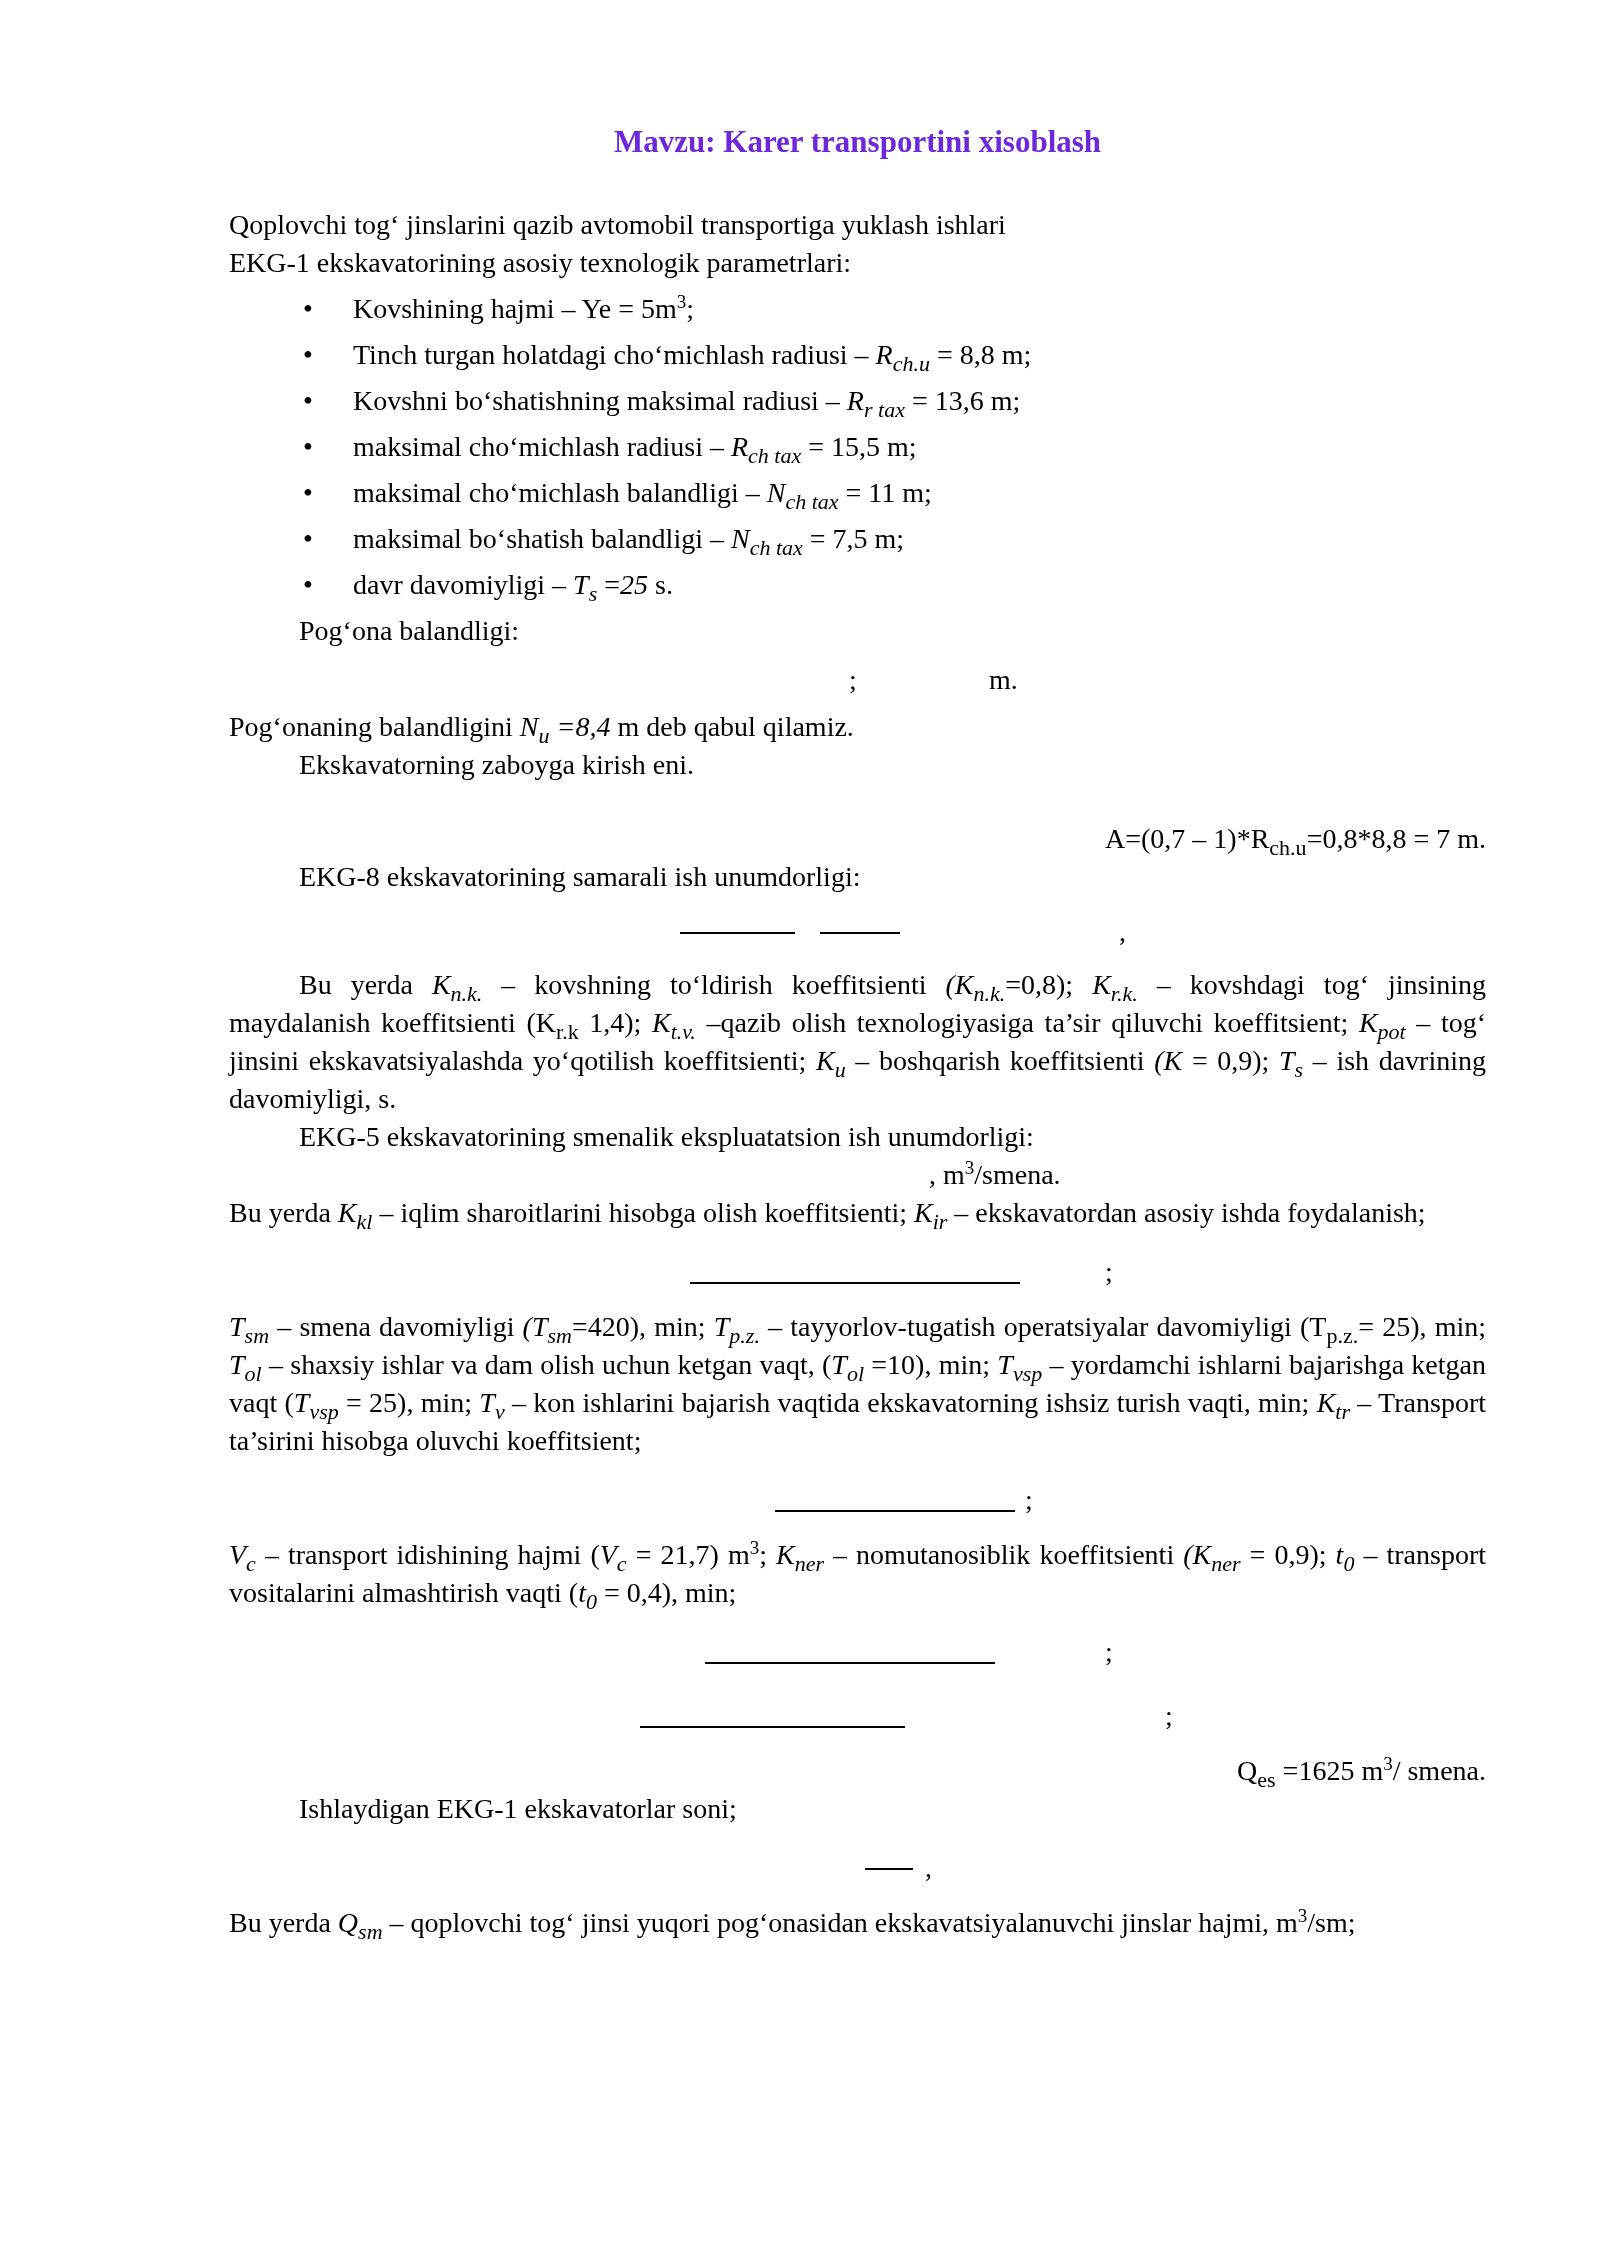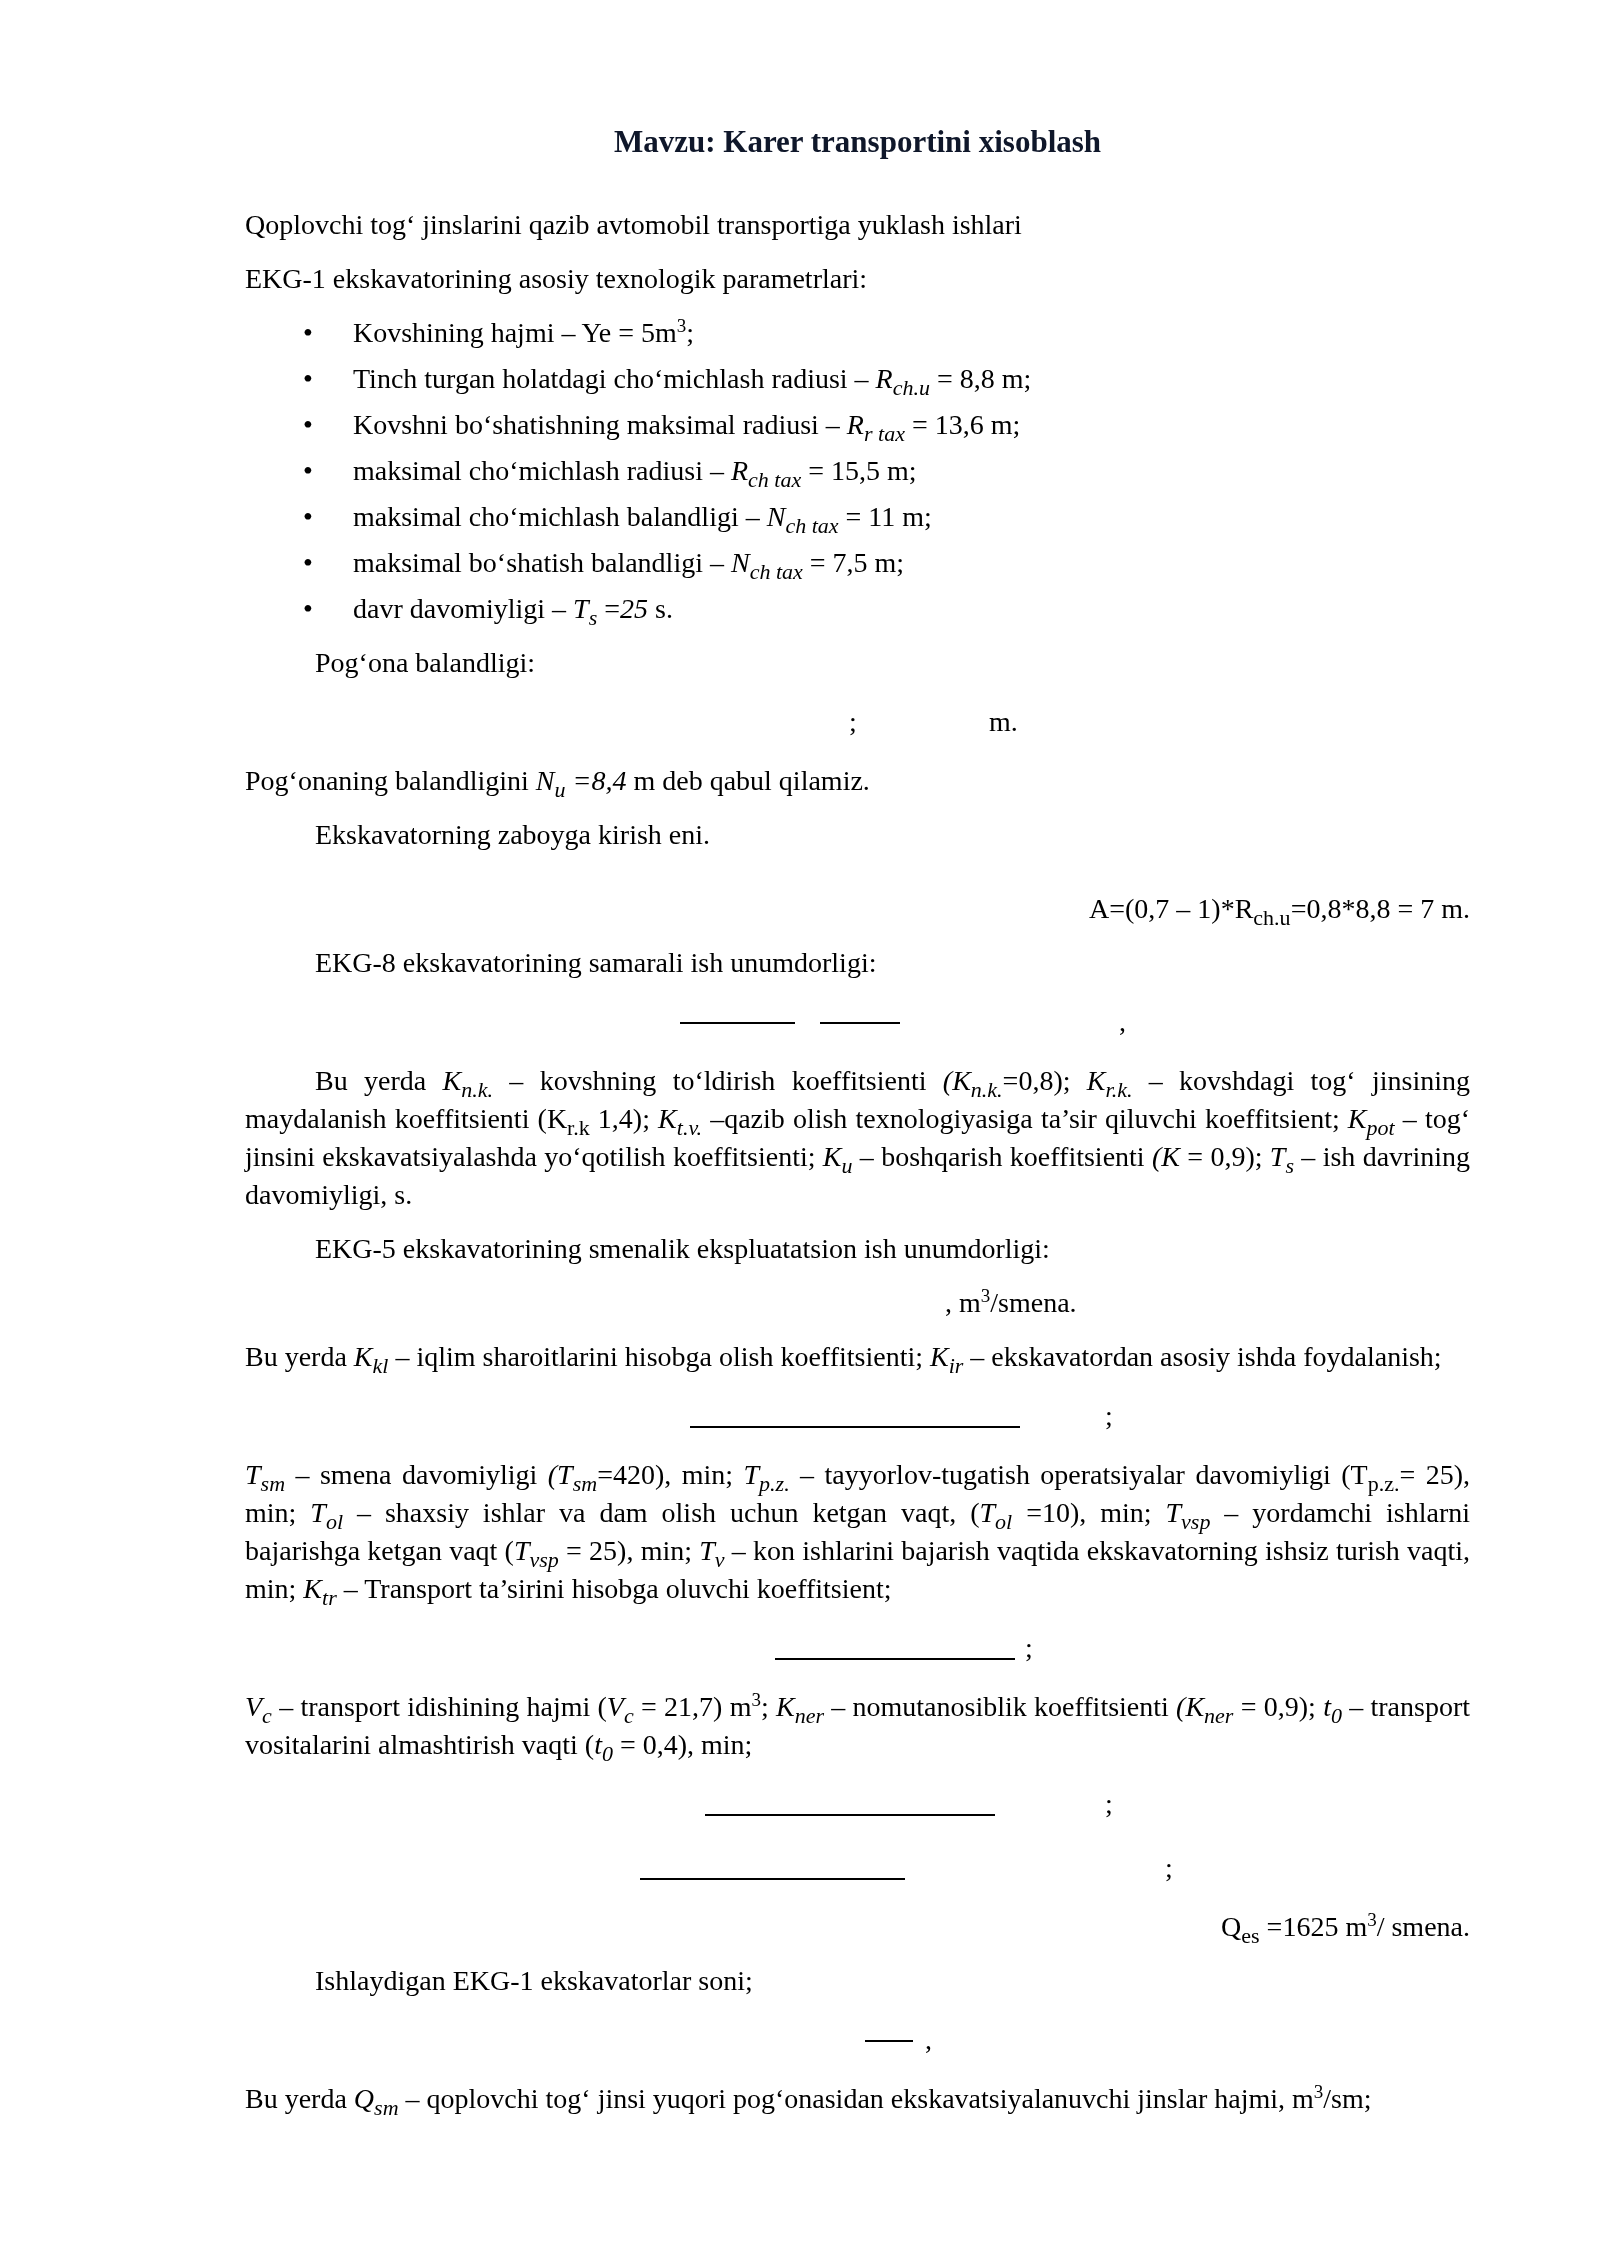--- a/index.html
+++ b/index.html
@@ -17,21 +17,21 @@
     font-size: 28px;
     line-height: 38px;
   }
   .title {
     margin: 0 0 44px 0;
     text-align: center;
     font-size: 31px;
     font-weight: bold;
     line-height: 40px;
   }
-  .para { margin: 16px; }
+  .para { margin: 0; }
   .just { text-align: justify; }
   .ind  { text-indent: 70px; }
   ul.bullets { margin: 0; padding: 0 0 0 66px; list-style: none; }
   ul.bullets li { margin: 8px; }
   ul.bullets li::before {
     content: "\2022";
     display: inline-block;
     width: 50px;
   }
   
@@ -46,21 +46,21 @@
   .center { text-align: right; }
   .gap-top { margin-top: 36px; }
   sub { font-size: 22px; line-height: 0; }
   sup { font-size: 19px; line-height: 0; }
 </style>
 </head>
 <body>
 
 <div class="page">
 
-  <h1 class="title" style="color: #0f172a;">Mavzu: Karer transportini xisoblash</h1>
+  <h1 class="title" style="color: #6d28d9;">Mavzu: Karer transportini xisoblash</h1>
 
   <p class="para">Qoplovchi tog‘ jinslarini qazib avtomobil transportiga yuklash ishlari</p>
   <p class="para">EKG-1 ekskavatorining asosiy texnologik parametrlari:</p>
 
   <ul class="bullets">
     <li><span>Kovshining hajmi – Ye = 5m<sup>3</sup>;</span></li>
     <li><span>Tinch turgan holatdagi cho‘michlash radiusi – <i>R<sub>ch.u</sub></i> = 8,8 m;</span></li>
     <li><span>Kovshni bo‘shatishning maksimal radiusi – <i>R<sub>r tax</sub></i> = 13,6 m;</span></li>
     <li><span>maksimal cho‘michlash radiusi – <i>R<sub>ch tax</sub></i> = 15,5 m;</span></li>
     <li><span>maksimal cho‘michlash balandligi – <i>N<sub>ch tax</sub></i> = 11 m;</span></li>

